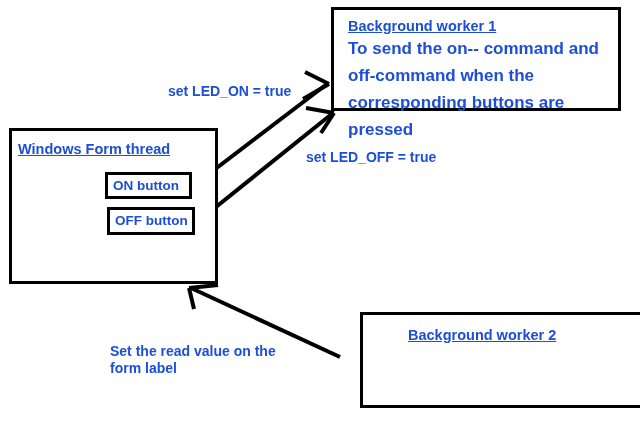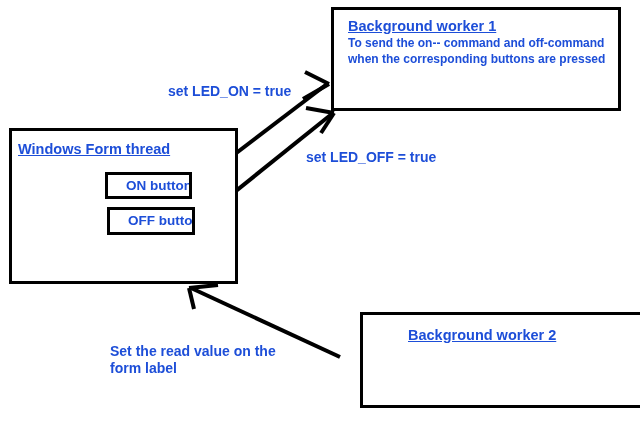--- a/index.html
+++ b/index.html
@@ -31,21 +31,21 @@
     background: #ffffff;
     border: 3px solid #000000;
     box-sizing: border-box;
   }
   #box-worker1 {
     left: 331px; top: 7px;
     width: 290px; height: 104px;
   }
   #box-form {
     left: 9px; top: 128px;
-    width: 229px; height: 156px;
+    width: 209px; height: 156px;
   }
   #box-worker2 {
     left: 360px; top: 312px;
     width: 291px; height: 96px;
   }
 
   .box-body {
     position: absolute;
   }
   #worker1-body { left: 14px; top: 8px; width: 262px; }
@@ -54,37 +54,37 @@
 
   .box-title {
     font-size: 14.5px;
     font-weight: bold;
     line-height: 17px;
     text-decoration: underline;
     text-underline-offset: 1px;
     white-space: nowrap;
   }
   .box-desc {
-    font-size: 12px;
+    font-size: 17px;
     font-weight: bold;
-    line-height: 16px;
+    line-height: 27px;
   }
 
   
   .inner-button {
     position: absolute;
     background: #ffffff;
     border: 3px solid #000000;
     box-sizing: border-box;
     font-size: 13.5px;
     font-weight: bold;
     line-height: 1;
     display: flex;
     align-items: center;
-    padding-left: 18px;
+    padding-left: 5px;
     overflow: hidden;
     white-space: nowrap;
   }
   #btn-on  { left: 105px; top: 172px; width: 87px; height: 27px; }
   #btn-off { left: 107px; top: 207px; width: 88px; height: 28px; }
 
   
   .edge-label {
     position: absolute;
     font-size: 14px;

